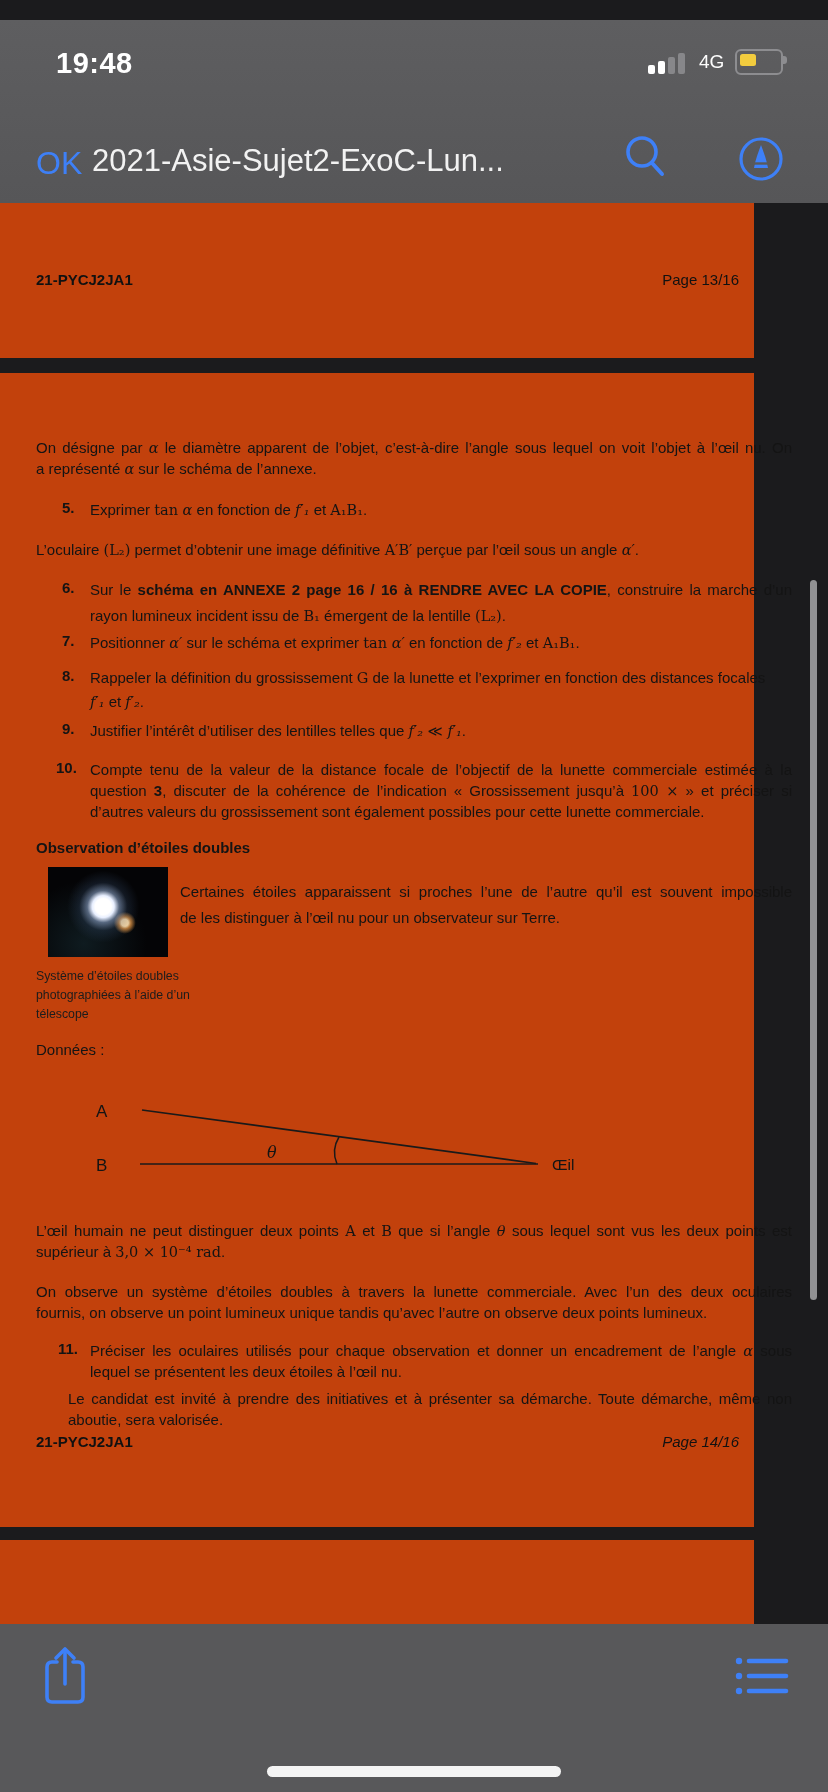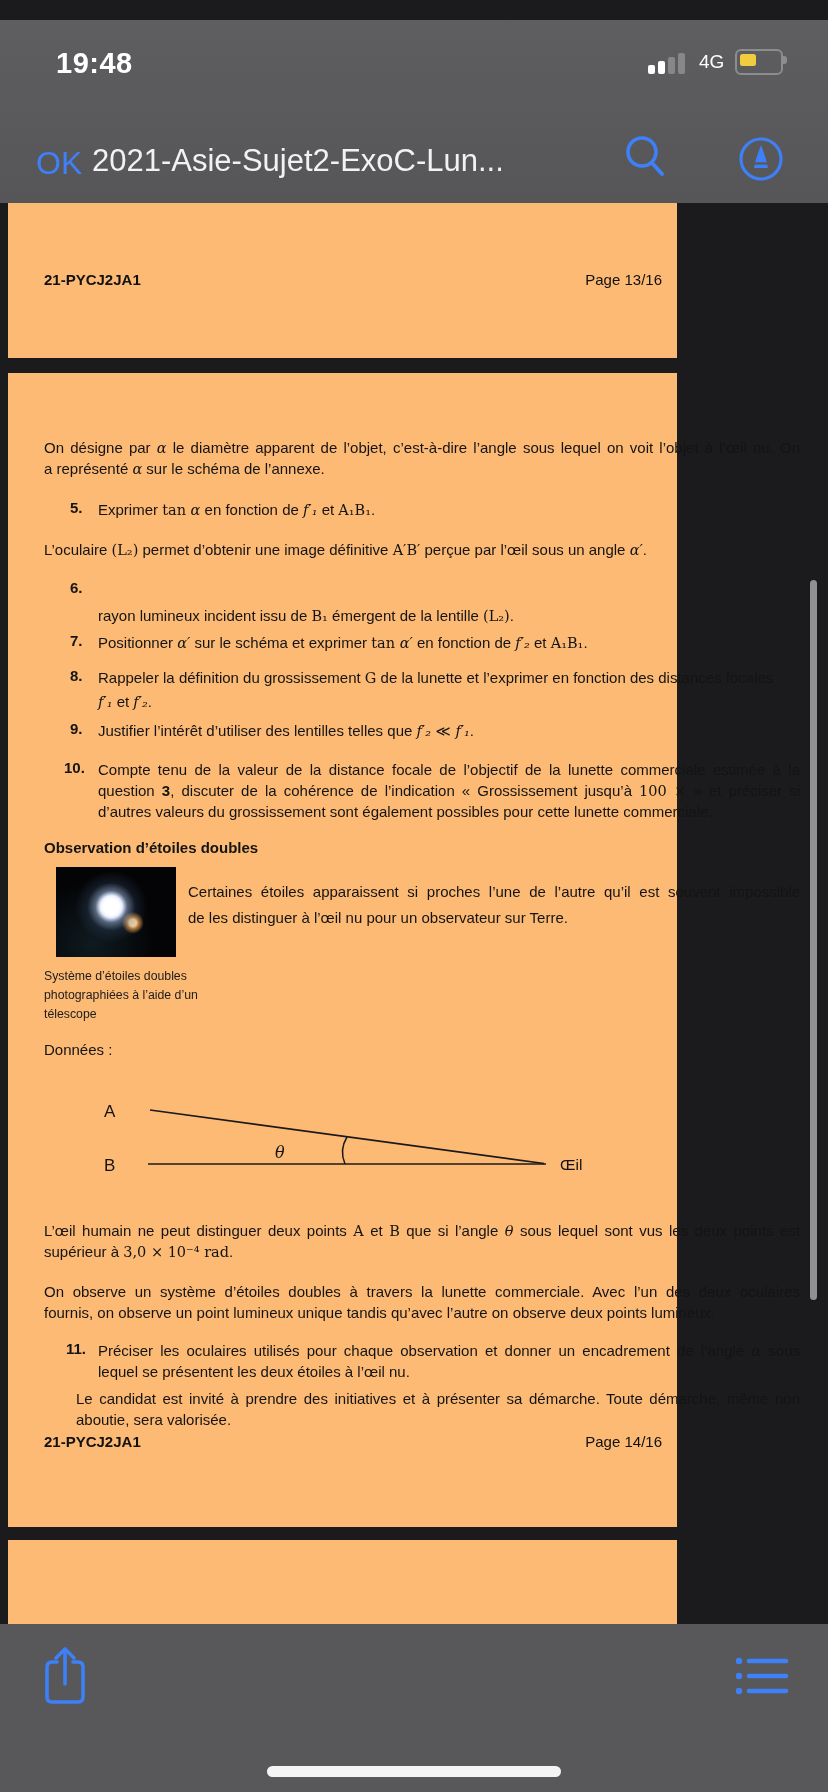--- a/index.html
+++ b/index.html
@@ -14,21 +14,21 @@
   .net{left:699px;top:31px;font-size:19px;color:#fdfdfd;}
   .sig{left:648px;top:30px;width:44px;height:24px;}
   .sig i{position:absolute;bottom:0;width:6.5px;border-radius:2px;background:#87878a;}
   .sig i.on{background:#ffffff;}
   .batt-body{left:735px;top:29px;width:44px;height:22px;border:2px solid #8d8d90;border-radius:6px;}
   .batt-fill{left:740px;top:34px;width:16px;height:12px;border-radius:2.5px;background:#f2cc3e;}
   .batt-cap{left:783px;top:36px;width:4px;height:8px;border-radius:0 3px 3px 0;background:#8d8d90;}
   .okbtn{left:36px;top:125px;font-size:32px;color:#3e80f7;}
   .title{left:92px;top:123px;font-size:31px;color:#f2f2f2;white-space:nowrap;}
   
-  .page{background:#fdba74;left:8px;width:669px;z-index:5;}
+  .page{background:#c2410c;left:0;width:754px;z-index:5;}
   .page13{top:183px;height:175px;}
   .page14{top:373px;height:1154px;}
   .page15{top:1540px;height:84px;}
   .remnant{height:3px;background:#dcdcdc;top:2px;}
   .footer-code{font-size:15px;font-weight:700;color:#111;}
   .footer-page{font-size:15px;color:#111;}
   .l{position:absolute;font-size:15px;line-height:21px;color:#141414;white-space:normal;}
   .nw{white-space:nowrap;}
   .j{text-align:justify;text-align-last:justify;}
   .num{position:absolute;font-size:15px;font-weight:700;color:#141414;}
@@ -93,20 +93,21 @@
 
   <div class="l j" style="top:64px;left:36px;width:756px;"><span>On désigne par </span><span class="si">α</span><span> le diamètre apparent de l’objet, c’est-à-dire l’angle sous lequel on voit l’objet à l’œil nu. On</span></div>
   <div class="l" style="top:85px;left:36px;width:756px;"><span>a représenté </span><span class="si">α</span><span>  sur le schéma de l’annexe.</span></div>
 
   <div class="num" style="top:126px;left:62px;">5.</div>
   <div class="l nw" style="top:126px;left:90px;width:702px;"><span>Exprimer </span><span class="sr">tan </span><span class="si">α</span><span> en fonction de </span><span class="si">f′₁</span><span> et </span><span class="sr">A₁B₁</span><span>.</span></div>
 
   <div class="l nw" style="top:166px;left:36px;width:756px;"><span>L’oculaire </span><span class="sr">(L₂)</span><span> permet d’obtenir une image définitive </span><span class="sr">A′B′</span><span> perçue par l’œil sous un angle </span><span class="si">α′</span><span>.</span></div>
 
   <div class="num" style="top:206px;left:62px;">6.</div>
+  <div class="l j" style="top:206px;left:90px;width:702px;"><span>Sur le </span><span class="b">schéma en ANNEXE 2 page 16 / 16 à RENDRE AVEC LA COPIE</span><span>, construire la marche d’un</span></div>
   <div class="l" style="top:232px;left:90px;width:702px;"><span>rayon lumineux incident issu de </span><span class="sr">B₁</span><span> émergent de la lentille </span><span class="sr">(L₂)</span><span>.</span></div>
 
   <div class="num" style="top:259px;left:62px;">7.</div>
   <div class="l nw" style="top:259px;left:90px;width:702px;"><span>Positionner </span><span class="si">α′</span><span> sur le schéma et exprimer </span><span class="sr">tan </span><span class="si">α′</span><span>  en fonction de </span><span class="si">f′₂</span><span> et </span><span class="sr">A₁B₁</span><span>.</span></div>
 
   <div class="num" style="top:294px;left:62px;">8.</div>
   <div class="l" style="top:294px;left:90px;width:702px;"><span>Rappeler la définition du grossissement </span><span class="sr">G</span><span> de la lunette et l’exprimer en fonction des distances focales</span></div>
   <div class="l" style="top:318px;left:90px;width:702px;"><span class="si">f′₁</span><span> et </span><span class="si">f′₂</span><span>.</span></div>
 
   <div class="num" style="top:347px;left:62px;">9.</div>
@@ -149,21 +150,21 @@
   <div class="l" style="top:929px;left:36px;width:756px;">fournis, on observe un point lumineux unique tandis qu’avec l’autre on observe deux points lumineux.</div>
 
   <div class="num" style="top:967px;left:58px;">11.</div>
   <div class="l j" style="top:967px;left:90px;width:702px;"><span>Préciser les oculaires utilisés pour chaque observation et donner un encadrement de l’angle </span><span class="si">α</span><span> sous</span></div>
   <div class="l" style="top:988px;left:90px;width:702px;"><span>lequel se présentent les deux étoiles à l’œil nu.</span></div>
 
   <div class="l it j" style="top:1015px;left:68px;width:724px;">Le candidat est invité à prendre des initiatives et à présenter sa démarche. Toute démarche, même non</div>
   <div class="l it" style="top:1036px;left:68px;width:724px;">aboutie, sera valorisée.</div>
 
   <div class="abs footer-code" style="left:36px;top:1060px;">21-PYCJ2JA1</div>
-  <div class="abs footer-page" style="right:15px;top:1060px;">Page 14/16</div>
+  <div class="abs footer-page" style="right:15px;top:1060px;font-style:italic;">Page 14/16</div>
 </div>
 
 <div class="abs page page15"></div>
 
 <div class="abs scrollbar"></div>
 
 <div class="abs toolbar">
   <div class="abs" style="left:44px;top:22px;">
     <svg width="44" height="60" viewBox="0 0 44 60">
       <path d="M13 16 L8 16 Q3 16 3 21 L3 51 Q3 56 8 56 L34 56 Q39 56 39 51 L39 21 Q39 16 34 16 L29 16" fill="none" stroke="#3e80f7" stroke-width="3.6" stroke-linecap="round"></path>

